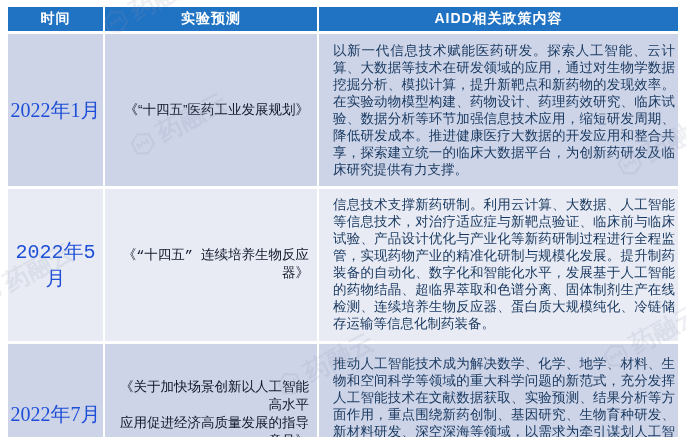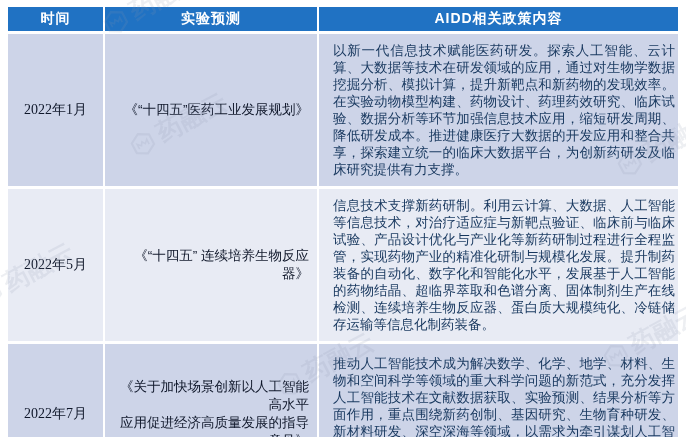--- a/index.html
+++ b/index.html
@@ -16,32 +16,32 @@
   col.c3{width:359px;}
   th{
     background:#2072C3;color:#ffffff;font-size:14px;font-weight:bold;
     height:24px;text-align:center;padding:0;letter-spacing:1px;
   }
   td{vertical-align:middle;padding:0;}
   tr.row-odd td{background:#CDD4E8;}
   tr.row-even td{background:#E8EBF4;}
   td.time-cell{
     text-align:center;font-family:"Liberation Serif","DejaVu Serif",serif;
-    font-size:14px;color:#0f172a;
+    font-size:20px;color:#1d4ed8;
   }
   td.policy-cell{
     text-align:right;font-size:13.5px;color:#0f172a;
     padding:0 8px;white-space:pre-line;line-height:18px;font-weight:500;
   }
   td.content-cell{
     font-size:13.5px;color:#17375E;line-height:17px;
     padding:8px 3px 8px 14px;text-align:justify;font-weight:500;margin-top:12px;
   }
   tr.r1 td{height:136px;}
-  tr.r2 td{height:133px;}
+  tr.r2 td{height:133px;font-family:Liberation Mono, monospace;}
   tr.r3 td{height:124px;}
   .wm{
     position:absolute;display:flex;align-items:center;gap:5px;
     color:#8D96AE;opacity:0.15;transform:rotate(-28deg);
     font-size:25px;font-weight:bold;pointer-events:none;white-space:nowrap;
     z-index:5;
   }
   .wm svg{display:block;}
 </style>
 </head>

